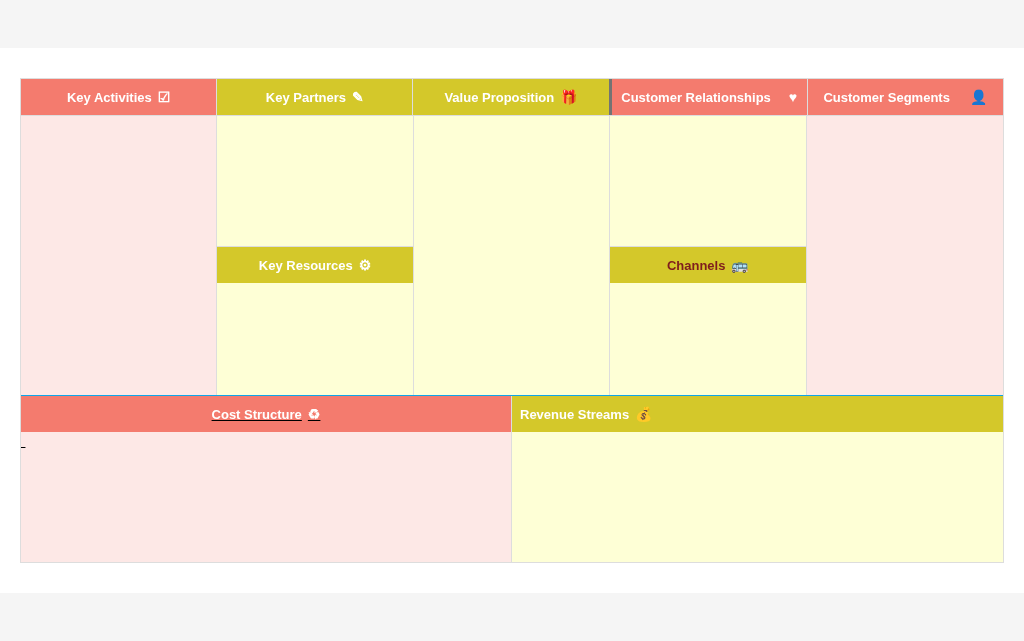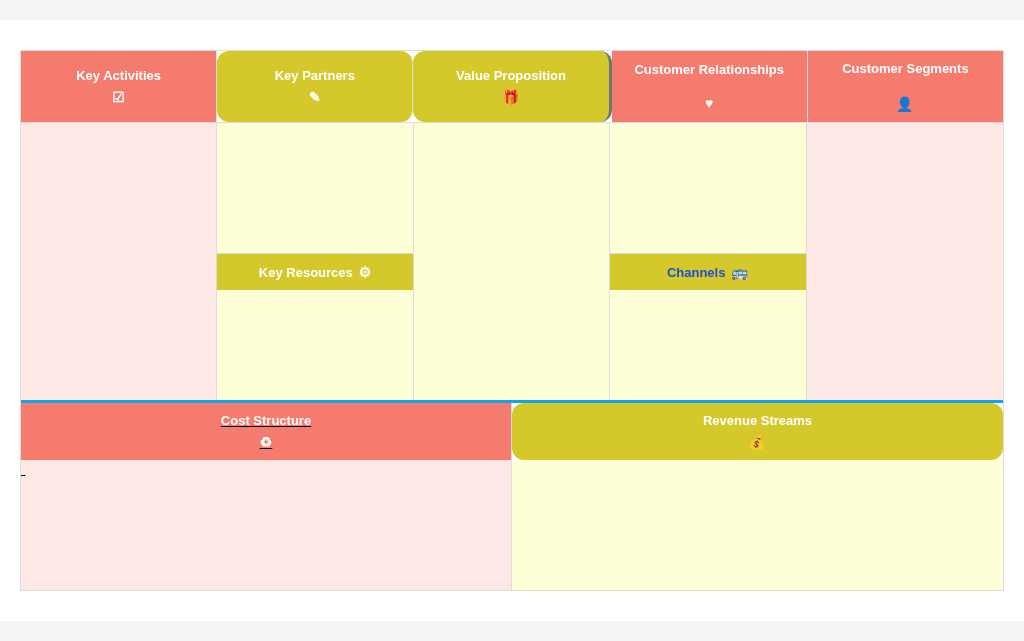--- a/index.html
+++ b/index.html
@@ -19,24 +19,23 @@
     .cell-header {
       display: flex;
       align-items: center;
       justify-content: center;
       padding: 10px 8px;
       font-size: 13px;
       font-weight: bold;
       color: white;
       gap: 6px;
       white-space: nowrap;
-      flex-direction: column;
     }
     .cell-header.salmon { background-color: #f47b6e; }
-    .cell-header.yellow { background-color: #d4c82a; border-radius: 12px; }
+    .cell-header.yellow { background-color: #d4c82a; }
     .icon { font-size: 14px; }
 
     
     .grid-container {
       border: 1px solid #ddd;
       overflow: hidden;
     }
 
     
     .row1 {
@@ -45,21 +44,21 @@
     }
     .row1 .cell-header {
       flex: 1;
       border-right: 1px solid #ddd;
     }
     .row1 .cell-header:last-child { border-right: none; gap: 20px; }
 
     
     .row2 {
       display: flex;
-      border-bottom: 3px solid #0ea5e9;
+      border-bottom: 1px solid #0ea5e9;
       text-align: center;
     }
 
     
     .ka-col {
       width: 20%;
       border-right: 1px solid #ddd;
       background-color: #fde8e6;
     }
     
@@ -103,21 +102,21 @@
       border-right: 1px solid #ddd;
       display: flex;
       flex-direction: column;
     }
     .cr-top {
       height: 130px;
       background-color: #feffd6;
     }
     .ch-header {
       background-color: #d4c82a;
-      color: #1d4ed8;
+      color: #7f1d1d;
       font-weight: bold;
       font-size: 13px;
       padding: 10px 19px;
       display: flex;
       align-items: center;
       justify-content: center;
       gap: 6px;
       border-top: 1px solid #ddd;
     }
     .ch-body {
@@ -219,21 +218,21 @@
 
       <div class="cost-col">
         <div class="cell-header salmon" style="justify-content: center;">
           <span>Cost Structure</span>
           <span class="icon">♻</span>
         </div>
         <div class="cost-body">&nbsp;</div>
       </div>
 
       <div class="revenue-col">
-        <div class="cell-header yellow" style="justify-content: flex-end;">
+        <div class="cell-header yellow" style="justify-content: flex-start;">
           <span>Revenue Streams</span>
           <span class="icon">💰</span>
         </div>
         <div class="revenue-body">&nbsp;</div>
       </div>
 
     </div>
 
   </div>
 </div>

